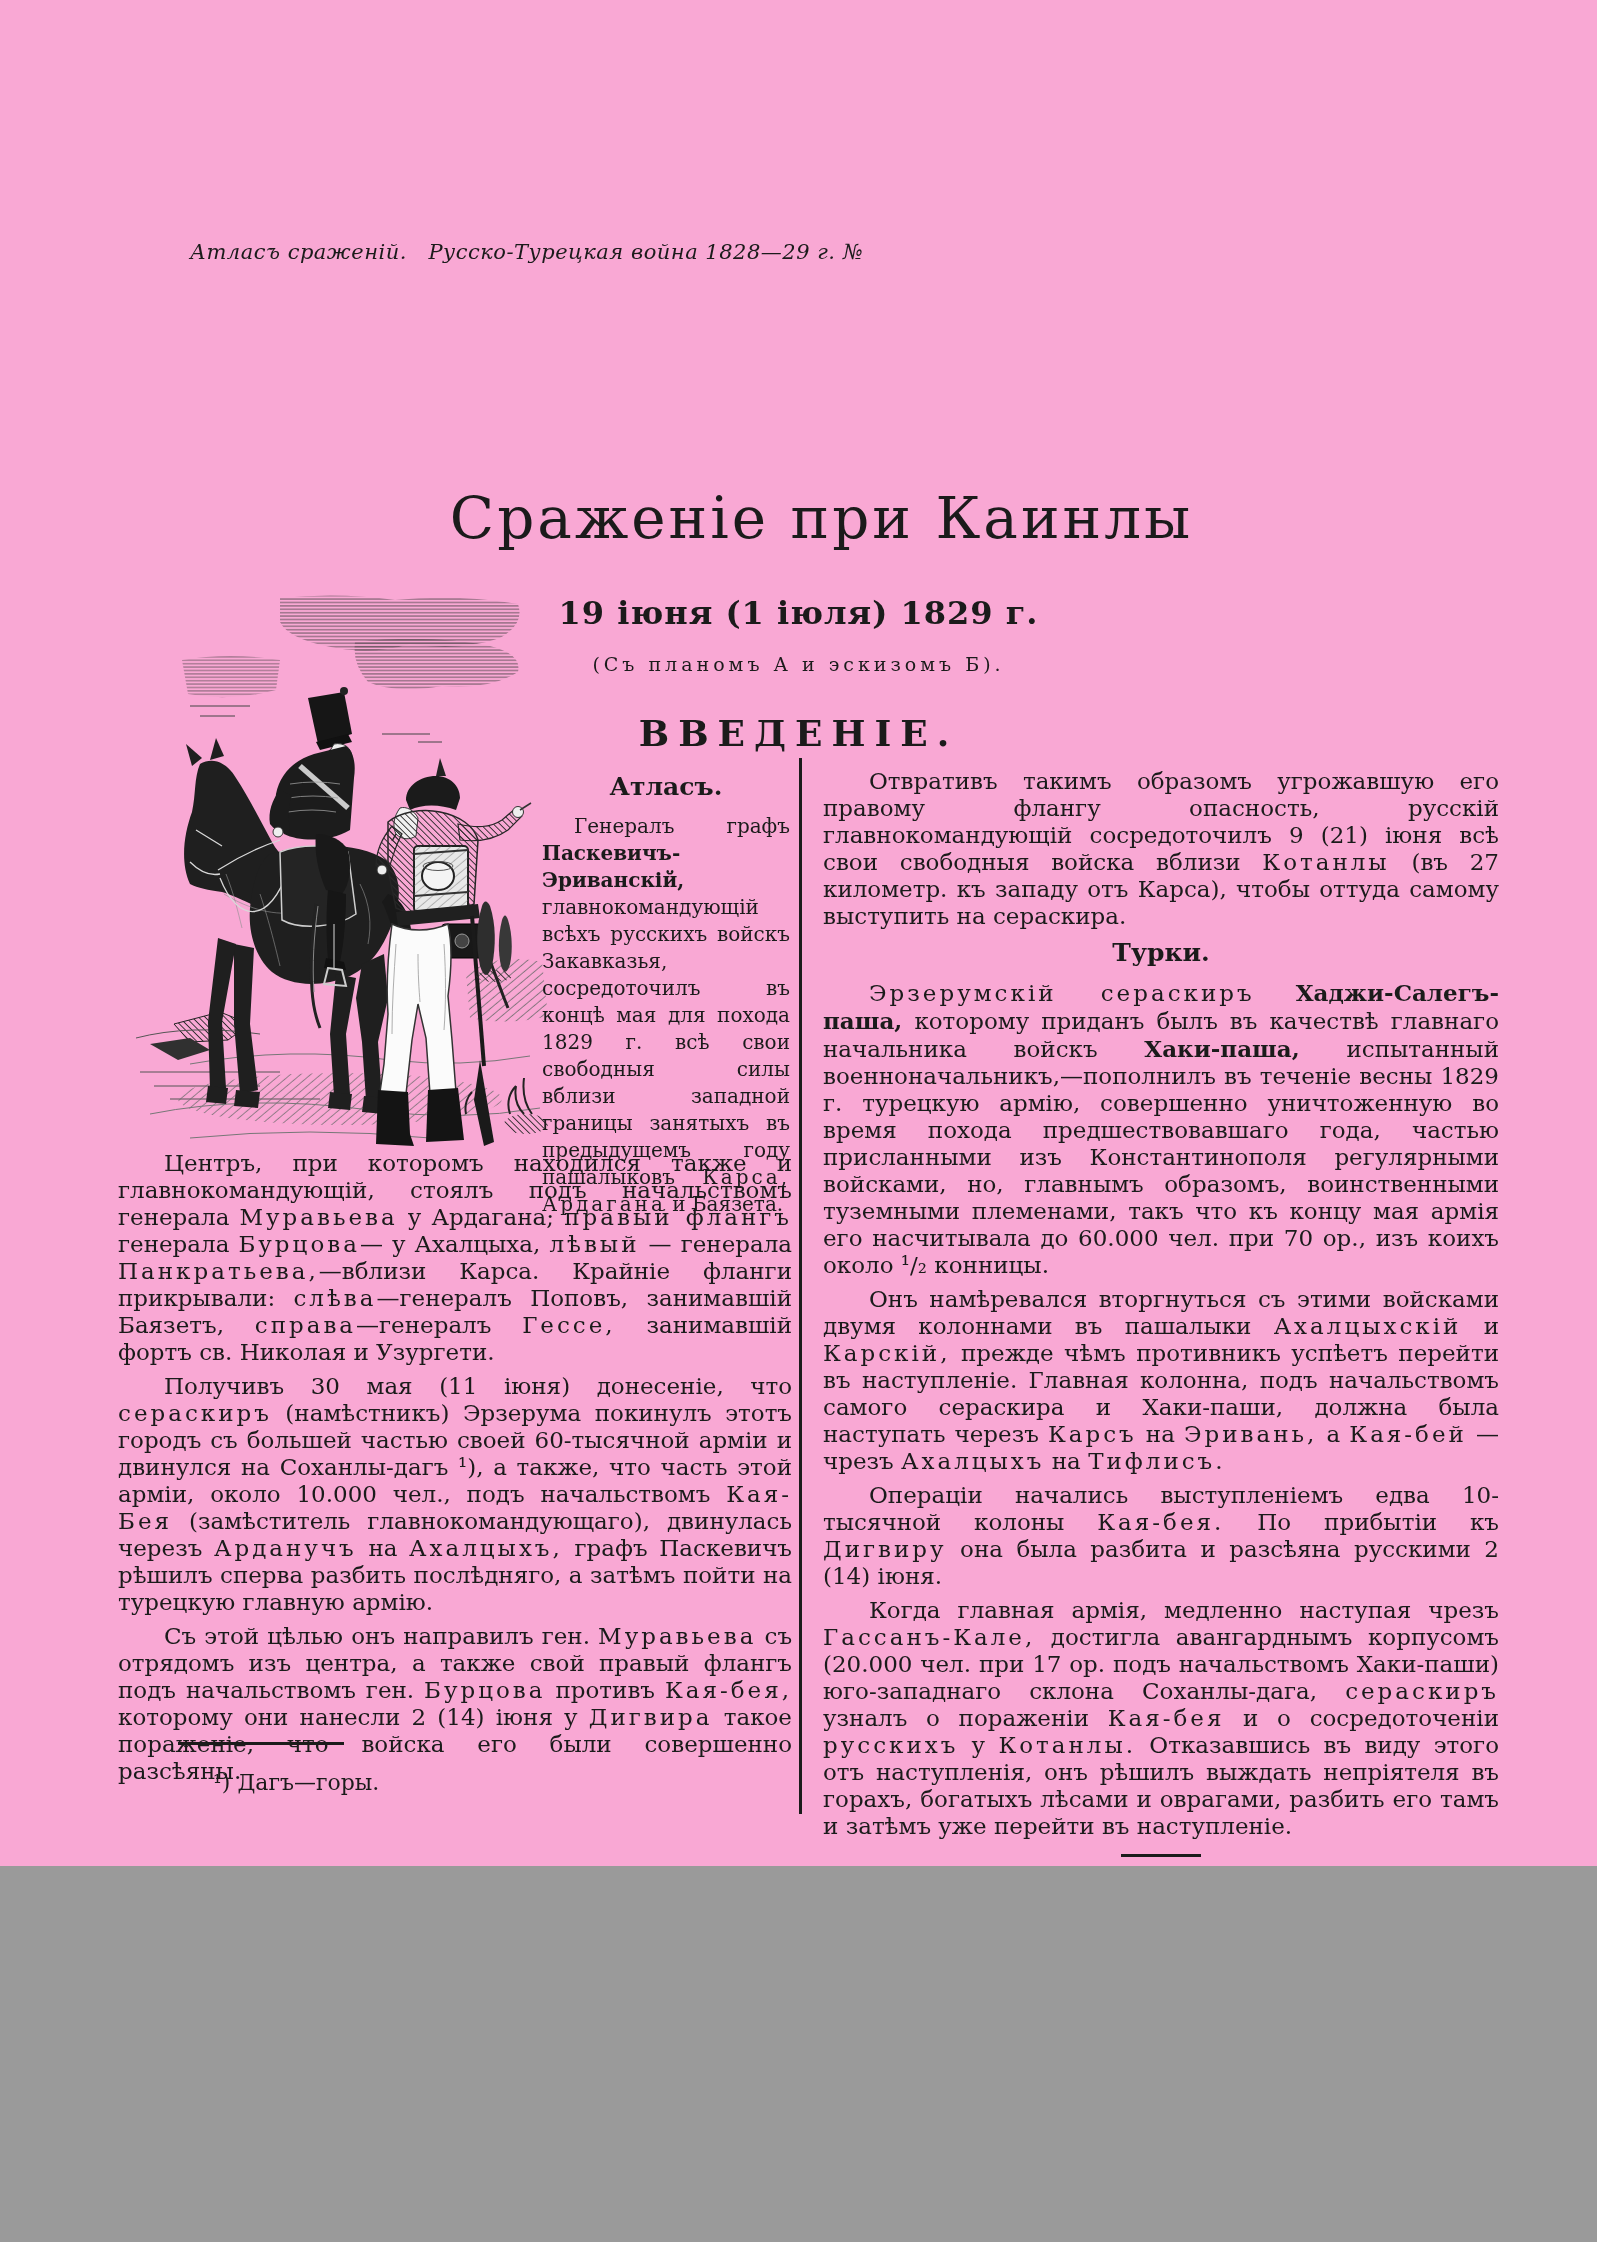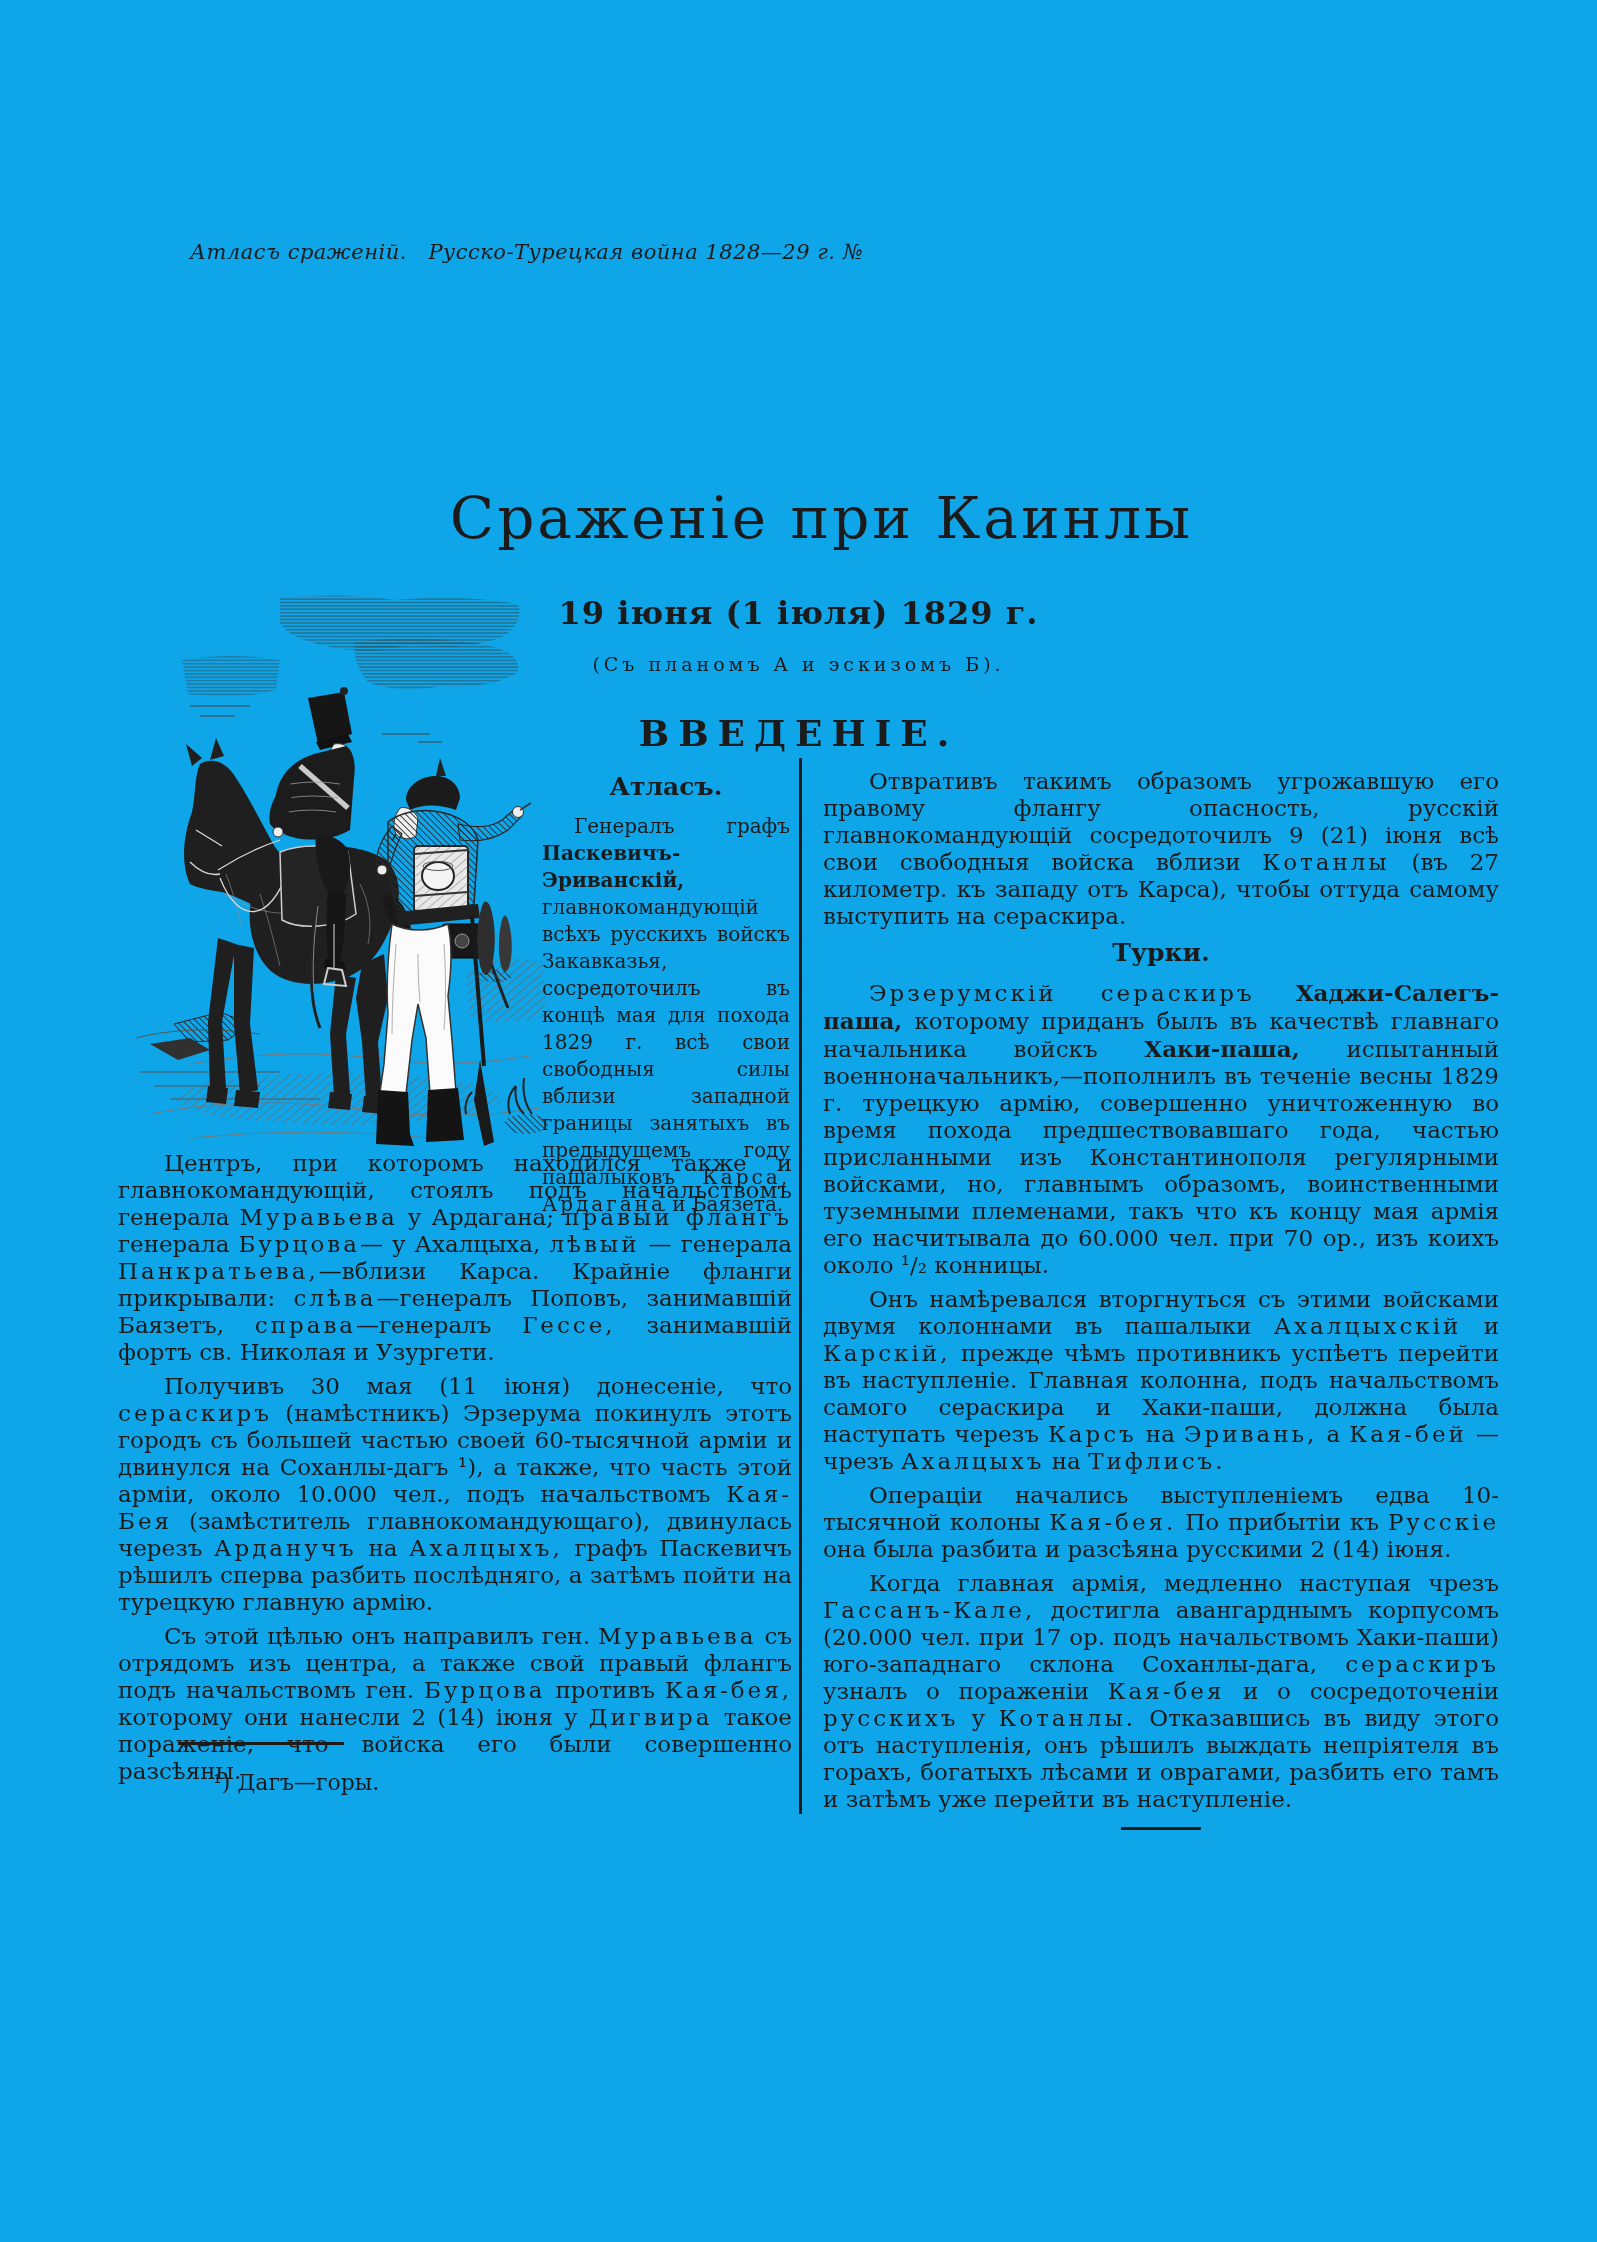--- a/index.html
+++ b/index.html
@@ -1,17 +1,17 @@
 <!DOCTYPE html>
 <html><head>
 <meta charset="utf-8">
 <style>
   html,body { margin:0; padding:0; background:#9a9a9a; }
   .page {
-    position:relative; width:1597px; height:2242px; background:#0ea5e9;
+    position:relative; width:1597px; height:1866px; background:#f9a8d4;
     font-family:"DejaVu Serif", serif; color:#1b1b1b; overflow:hidden;
   }
   .running-head { position:absolute; left:190px; top:240px; font-style:italic;
     font-size:21px; letter-spacing:.5px; white-space:pre; }
   .title { position:absolute; left:0; width:100%; top:484px; margin:0; text-align:center;
     font-size:58px; font-weight:normal; letter-spacing:3px;padding-left:23px; }
   .date-line { position:absolute; left:0; width:100%; top:594px; text-align:center;
     font-size:32px; font-weight:bold; letter-spacing:1px; }
   .plan-note { position:absolute; left:0; width:100%; top:653px; text-align:center;
     font-size:19px; letter-spacing:4px; }
@@ -177,18 +177,18 @@
   <div class="footnote-rule"></div>
   <div class="footnote">¹) Дагъ—горы.</div>
 
   <div class="divider"></div>
 
   <div class="col-right">
     <p><span>Отвративъ такимъ образомъ угрожавшую его правому флангу опасность, русскій главнокомандующій сосредоточилъ 9 (21) іюня всѣ свои свободныя войска вблизи </span><span class="sp">Котанлы</span><span> (въ 27 километр. къ западу отъ Карса), чтобы оттуда самому выступить на сераскира.</span></p>
     <h3>Турки.</h3>
     <p><span class="sp">Эрзерумскій сераскиръ</span><span> </span><span class="b">Хаджи-Салегъ-паша,</span><span> которому приданъ былъ въ качествѣ главнаго начальника войскъ </span><span class="b">Хаки-паша,</span><span> испытанный военноначальникъ,—пополнилъ въ теченіе весны 1829 г. турецкую армію, совершенно уничтоженную во время похода предшествовавшаго года, частью присланными изъ Константинополя регулярными войсками, но, главнымъ образомъ, воинственными туземными племенами, такъ что къ концу мая армія его насчитывала до 60.000 чел. при 70 ор., изъ коихъ около ¹/₂ конницы.</span></p>
     <p><span>Онъ намѣревался вторгнуться съ этими войсками двумя колоннами въ пашалыки </span><span class="sp">Ахалцыхскій</span><span> и </span><span class="sp">Карскій,</span><span> прежде чѣмъ противникъ успѣетъ перейти въ наступленіе. Главная колонна, подъ начальствомъ самого сераскира и Хаки-паши, должна была наступать черезъ </span><span class="sp">Карсъ</span><span> на </span><span class="sp">Эривань,</span><span> а </span><span class="sp">Кая-бей</span><span> — чрезъ </span><span class="sp">Ахалцыхъ</span><span> на </span><span class="sp">Тифлисъ.</span></p>
-    <p><span>Операціи начались выступленіемъ едва 10-тысячной колоны </span><span class="sp">Кая-бея.</span><span> По прибытіи къ </span><span class="sp">Русскіе</span><span> она была разбита и разсѣяна русскими 2 (14) іюня.</span></p>
+    <p><span>Операціи начались выступленіемъ едва 10-тысячной колоны </span><span class="sp">Кая-бея.</span><span> По прибытіи къ </span><span class="sp">Дигвиру</span><span> она была разбита и разсѣяна русскими 2 (14) іюня.</span></p>
     <p><span>Когда главная армія, медленно наступая чрезъ </span><span class="sp">Гассанъ-Кале,</span><span> достигла авангарднымъ корпусомъ (20.000 чел. при 17 ор. подъ начальствомъ Хаки-паши) юго-западнаго склона Соханлы-дага, </span><span class="sp">сераскиръ</span><span> узналъ о пораженіи </span><span class="sp">Кая-бея</span><span> и о сосредоточеніи </span><span class="sp">русскихъ</span><span> у </span><span class="sp">Котанлы.</span><span> Отказавшись въ виду этого отъ наступленія, онъ рѣшилъ выждать непріятеля въ горахъ, богатыхъ лѣсами и оврагами, разбить его тамъ и затѣмъ уже перейти въ наступленіе.</span></p>
     <div class="end-rule"></div>
   </div>
 
 </div>
 
 </body></html>

